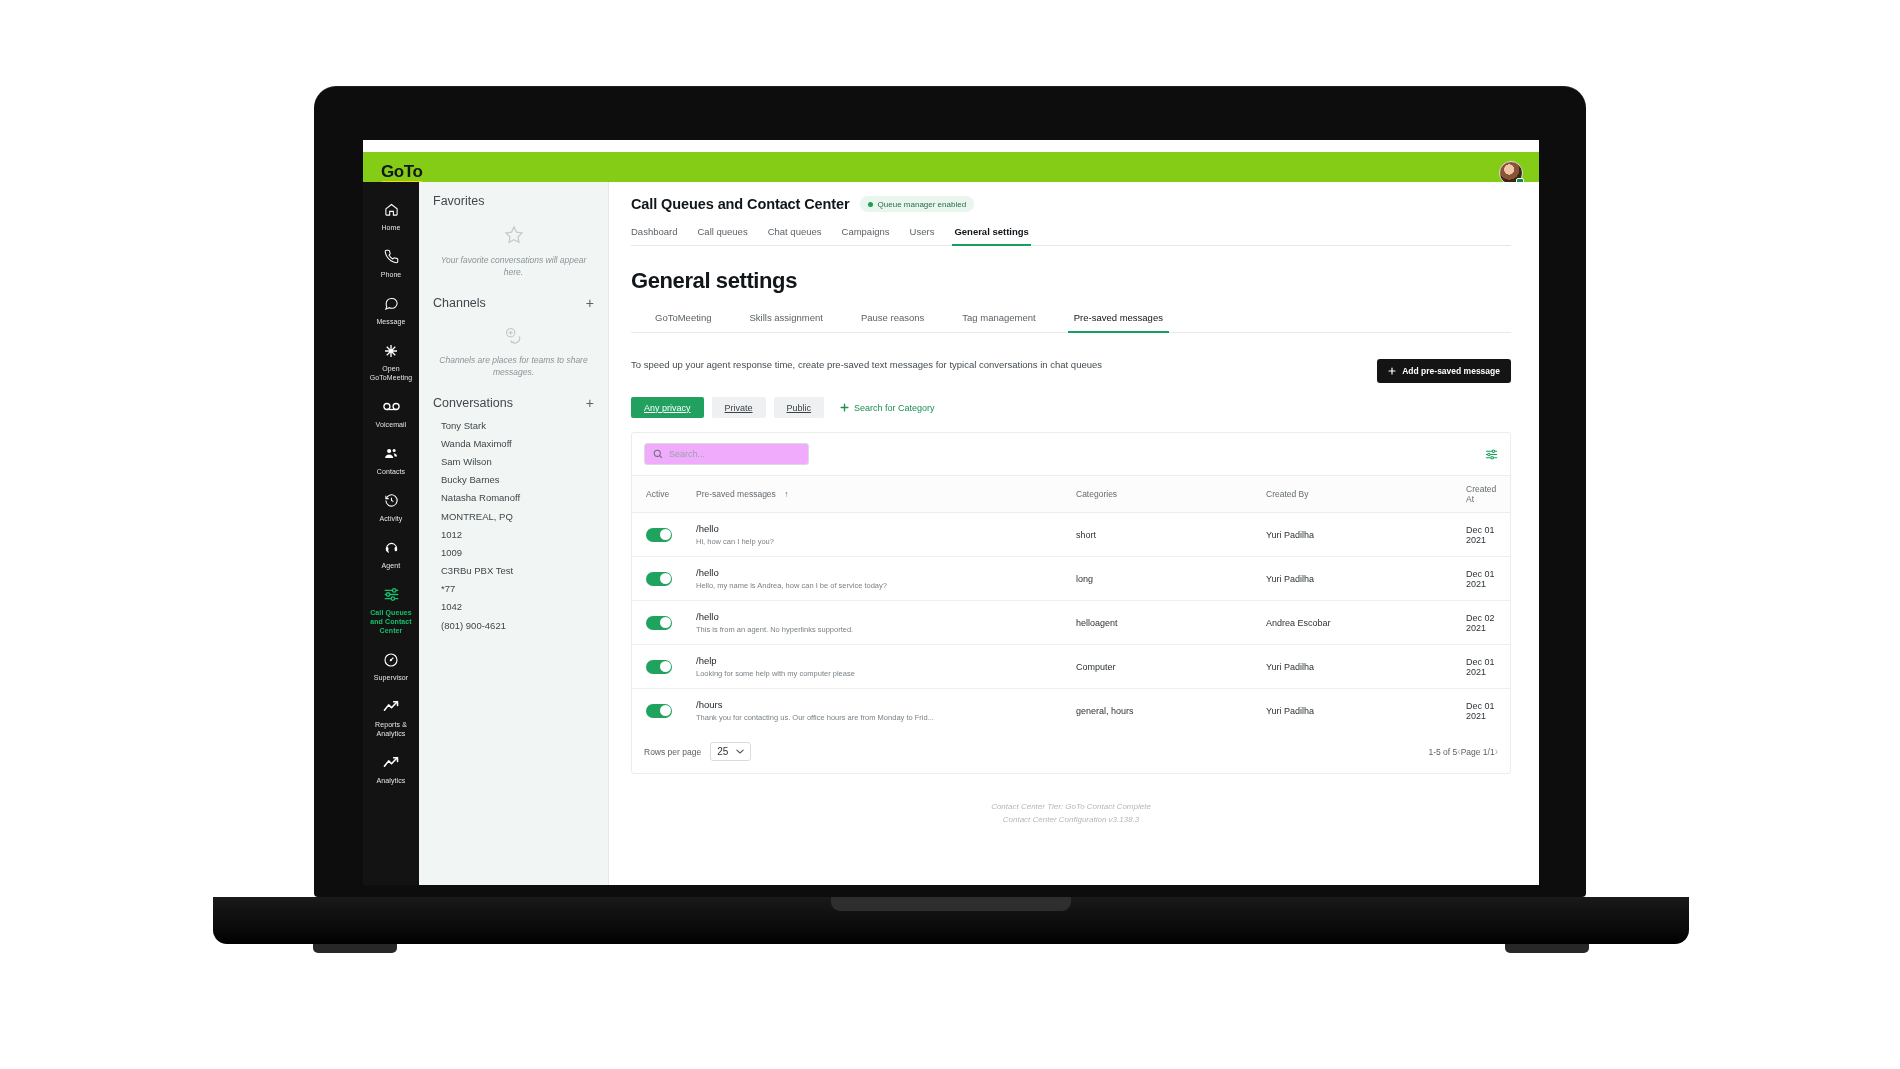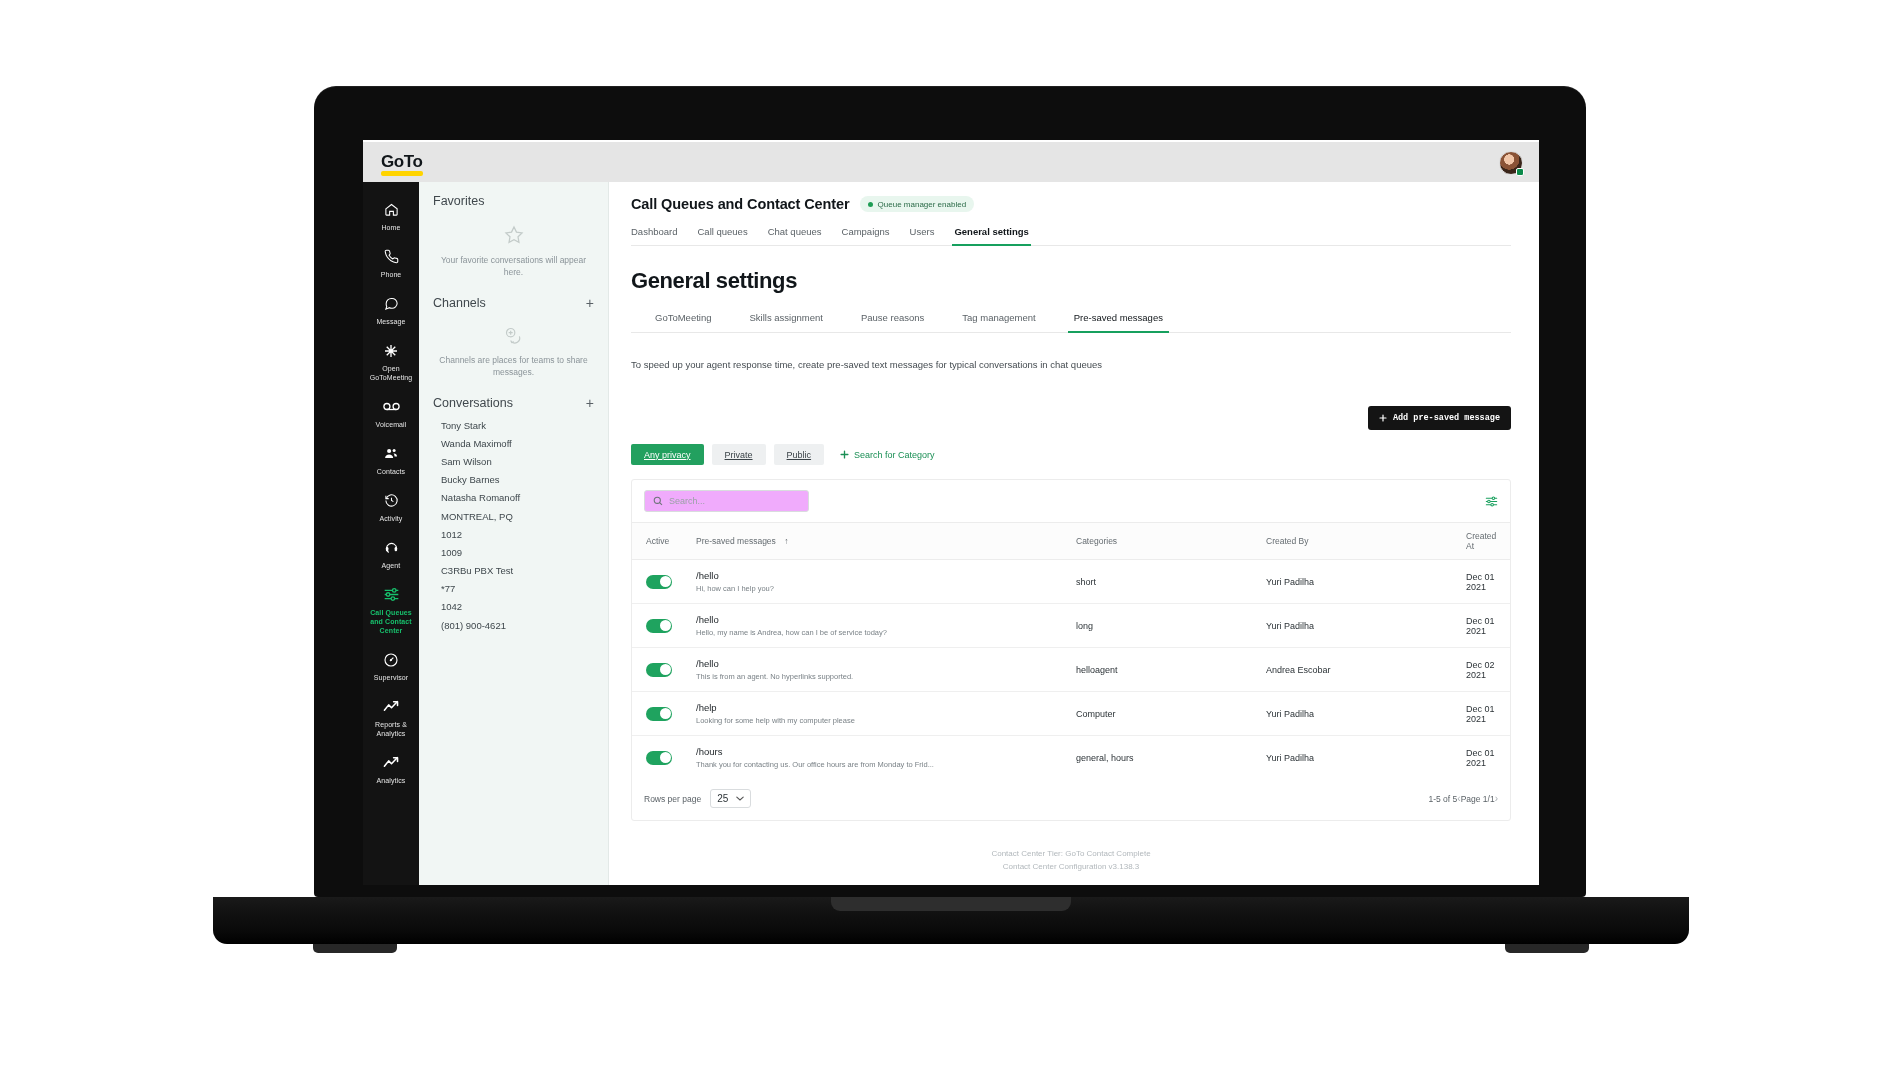--- a/index.html
+++ b/index.html
@@ -40,22 +40,22 @@
     position:absolute; left:50%; top:0; transform:translateX(-50%);
     width: 240px; height: 14px;
     background: #2e2e2e;
     border-radius: 0 0 9px 9px;
   }
   .foot { position:absolute; top:47px; width:84px; height:9px; background:#272727; border-radius:0 0 5px 5px; }
   .foot.l { left: 100px; } .foot.r { right: 100px; }
 
   
   .topbar {
-    position: absolute; left:0; top:2px; width:1176px; height:42px;
-    background:#e5e5e5; border-bottom:1px solid #e8e8e8;
+    position: absolute; left:0; top:12px; width:1176px; height:42px;
+    background:#84cc16; border-bottom:1px solid #e8e8e8;
     display:flex; align-items:center; justify-content:space-between;
     padding: 0 16px 0 18px;
   }
   .logo { position: relative; font-size: 17px; font-weight: 700; letter-spacing:-.4px; color:#11161a; line-height:1; padding-bottom:3px;}
   .logo-underline { position:absolute; left:0; bottom:-3px; width:42px; height:5px; background:#ffd400; border-radius:2px; }
 
   .avatar-wrap { position: relative; width: 24px; height: 24px; }
   .avatar {
     width:24px; height:24px; border-radius:50%;
     background: radial-gradient(circle at 42% 34%, #f1c6a8 0 26%, #8a5336 27% 52%, #3a2519 53% 100%);
@@ -83,21 +83,21 @@
   .convpanel {
     width: 190px; flex:0 0 190px; background:#f1f6f4;
     border-right:1px solid #e3e9e7; padding: 12px 14px 0 14px;
     font-size: 11px;
   }
   .sec-head { display:flex; align-items:flex-start; justify-content:space-between; margin-bottom:6px; }
   .sec-title { font-size:12.5px; color:#40484d; font-weight:400; }
   .plus { font-size:14px; color:#5a6166; line-height:1; cursor:pointer; }
   .empty { text-align:center; padding: 10px 6px 18px; }
   .empty .glyph { color:#c3cbc9; margin-bottom:8px; display:flex; justify-content:center; }
-  .empty p { font-size:8.5px; color:#8b9499; line-height:12px; }
+  .empty p { font-size:8.5px; color:#8b9499; line-height:12px;font-style:italic; }
   .conv-list { margin-top:4px; }
   .conv-item { font-size:9.5px; color:#3e474c; padding: 3.6px 0 3.6px 8px; cursor:pointer; }
 
   
   .main { flex:1; background:#fff; padding: 14px 28px 0 22px; overflow:hidden; position:relative; }
   .page-head { display:flex; align-items:center; gap:10px; }
   .page-head h1 { font-size:14.5px; font-weight:700; color:#11161a; letter-spacing:-.1px; }
   .badge { display:inline-flex; align-items:center; gap:5px; background:#e8f6ee; color:#2b6b48;
            font-size:8px; padding: 3.5px 8px; border-radius:10px; }
   .badge .dot { width:5px; height:5px; border-radius:50%; background:#1f9d55; }
@@ -112,22 +112,21 @@
   .subtabs { display:flex; gap:38px; margin-top:18px; border-bottom:1px solid #e8e8e8; padding-left: 24px; }
   .subtab { font-size:9.5px; color:#5b6267; padding-bottom:9px; cursor:pointer; position:relative; }
   .subtab.active { color:#11161a; font-weight:400; }
   .subtab.active:after { content:""; position:absolute; left:-6px; right:-6px; bottom:-1px; height:2.5px; background:#16a05e; }
 
   .blurb-row { display:flex; align-items:flex-start; justify-content:space-between; margin-top:26px; }
   .blurb { font-size:9.5px; color:#454c51; }
   .btn-dark {
     background:#141414; color:#fff; border:none; border-radius:3px;
     font-size:8.5px; font-weight:700; padding: 7px 11px; display:inline-flex; align-items:center; gap:6px; cursor:pointer;
-    font-family:Liberation Mono, monospace;
-    margin-top:47px;
+    font-family:Liberation Sans, sans-serif;
   }
 
   .chips { display:flex; align-items:center; gap:8px; margin-top:14px; }
   .chip { font-size:9px; padding: 5.5px 13px; border-radius:2px; background:#eef0f1; color:#3a4247; cursor:pointer;text-decoration:underline; }
   .chip.active { background:#22a05f; color:#fff; }
   .chip-link { font-size:9px; color:#1b8f55; display:inline-flex; align-items:center; gap:5px; margin-left:8px; cursor:pointer; }
 
   .card { margin-top:14px; border:1px solid #ececec; border-radius:3px; }
   .card-top { display:flex; align-items:center; justify-content:space-between; padding: 10px 12px; }
   .search-box {
@@ -160,21 +159,21 @@
 
   .tfoot { display:flex; align-items:center; justify-content:space-between; padding: 10px 12px 12px; }
   .rpp { display:flex; align-items:center; gap:9px; font-size:8.5px; color:#5b6267; }
   .select {
     border:1px solid #d9dcde; border-radius:3px; padding: 3px 6px; font-size:10px; color:#2c3337;
     display:inline-flex; align-items:center; gap:8px; background:#fff; cursor:pointer;
   }
   .pager { display:flex; align-items:center; gap:0; font-size:8.5px; color:#5b6267; }
   .pager .arr { color:#aab0b4; cursor:pointer; font-size:10px; }
 
-  .footnote { text-align:center; margin-top:26px; font-size:8px; color:#b2b8bc; line-height:13px; }
+  .footnote { text-align:center; margin-top:26px; font-size:8px; color:#b2b8bc; line-height:13px;font-style:italic; }
 
   svg { display:block; }
 </style>
 </head>
 <body>
 
 <div class="stage">
 
   <div class="laptop-lid"></div>
   <div class="laptop-base">

